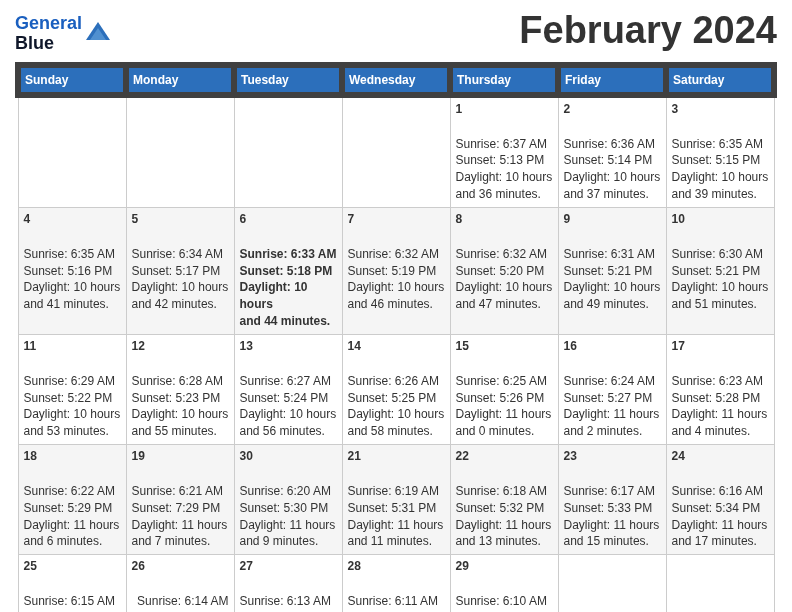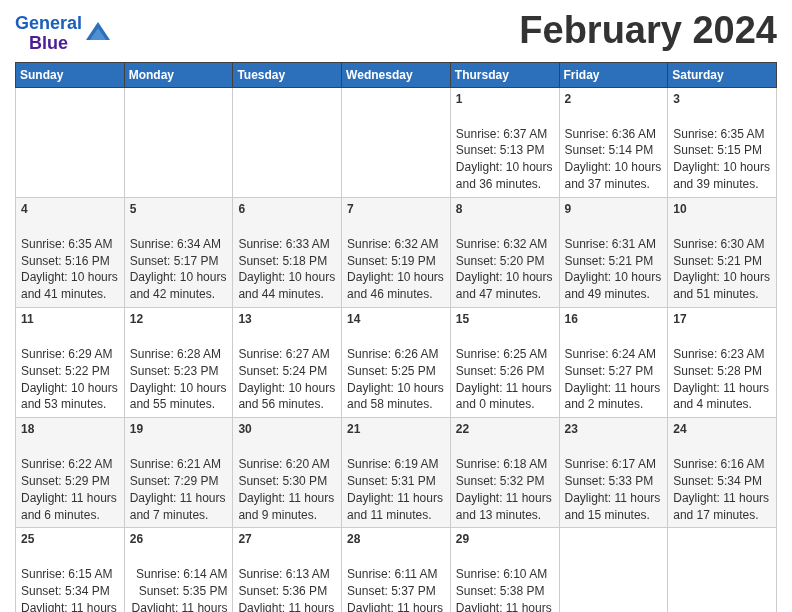--- a/index.html
+++ b/index.html
@@ -13,21 +13,20 @@
     .header-area {
       display: flex;
       justify-content: space-between;
       align-items: flex-start;
       margin-bottom: 8px;
     }
     .logo {
       display: flex;
       align-items: center;
       margin-top: 4px;
-      text-align: center;
     }
     .logo-text {
       font-size: 18px;
       font-weight: bold;
       color: #333;
       line-height: 1.1;
     }
     .logo-text span { color: #1a5fbf; }
     .logo-icon {
       width: 28px;
@@ -52,21 +51,21 @@
       border-collapse: collapse;
       table-layout: fixed;
     }
     thead tr th {
       background-color: #2c6fbb;
       color: #fff;
       font-size: 12px;
       font-weight: bold;
       padding: 5px 4px;
       text-align: left;
-      border: 1px solid #404040;
+      border: 6px solid #404040;
     }
     tbody tr td {
       vertical-align: top;
       border: 1px solid #ccc;
       padding: 4px 5px;
       height: 88px;
       background: #fff;
       font-size: 10.5px;
       color: #333;
     }
@@ -88,21 +87,21 @@
       background: #fff !important;
     }
   </style>
 </head>
 <body>
 
 <div class="header-area">
   <div class="logo">
     <div>
       <div class="logo-text">
-        <span>General</span><br><span style="color:#4c1d95;">Blue</span>
+        <span>General</span><br><span style="color:#0f172a;">Blue</span>
       </div>
     </div>
     <svg class="logo-icon" viewBox="0 0 28 28">
       <polygon points="14,2 26,20 2,20" fill="#2c6fbb"></polygon>
       <polygon points="14,8 22,20 6,20" fill="#5090d0"></polygon>
     </svg>
   </div>
   <div class="title-area">
     <div class="month-title">February 2024</div>
   </div>
@@ -158,21 +157,21 @@
         </td>
         <td>
           <div class="day-number">5</div>
           <div class="day-info" style="white-space: pre-line;">Sunrise: 6:34 AM
 Sunset: 5:17 PM
 Daylight: 10 hours
 and 42 minutes.</div>
         </td>
         <td>
           <div class="day-number">6</div>
-          <div class="day-info" style="white-space: pre-line;">Sunrise: 6:33 AM
+          <div class="day-info" style="white-space: pre-line; font-weight: bold;">Sunrise: 6:33 AM
 Sunset: 5:18 PM
 Daylight: 10 hours
 and 44 minutes.</div>
         </td>
         <td>
           <div class="day-number">7</div>
           <div class="day-info" style="white-space: pre-line;">Sunrise: 6:32 AM
 Sunset: 5:19 PM
 Daylight: 10 hours
 and 46 minutes.</div>

